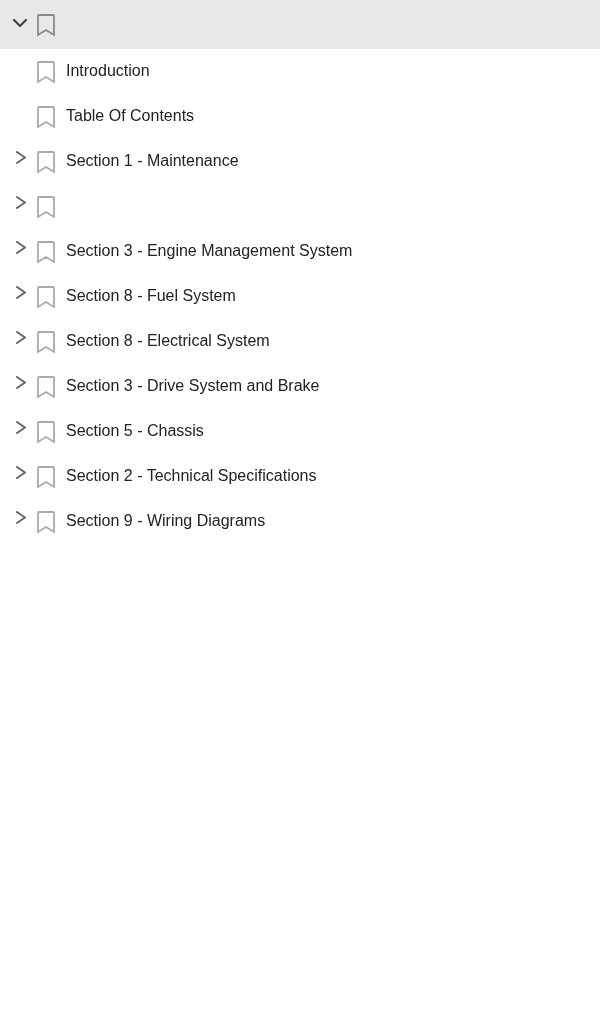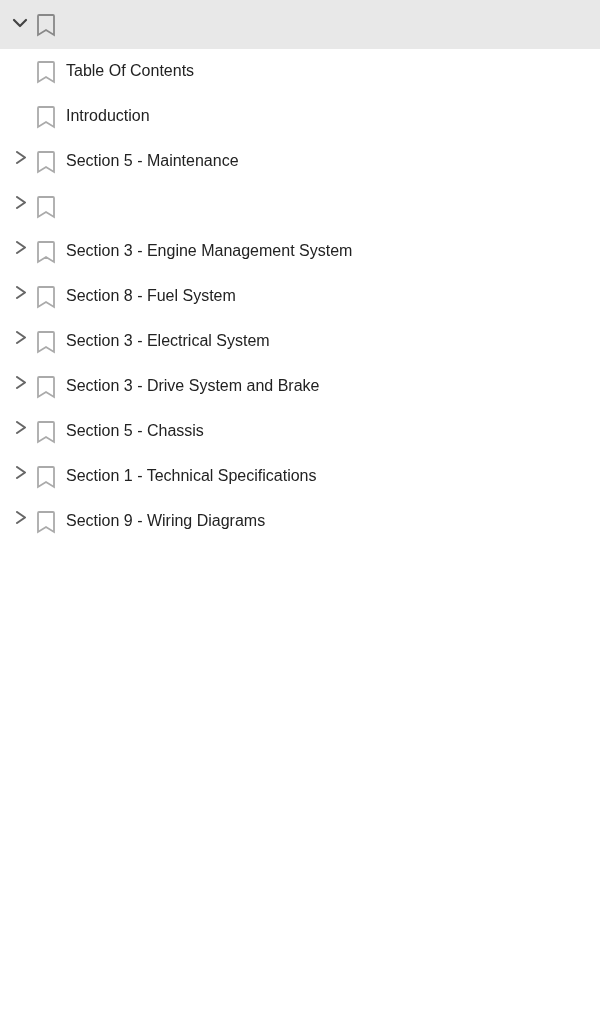--- a/index.html
+++ b/index.html
@@ -111,43 +111,43 @@
   </div>
 
   <div id="tree-items">
       <div class="tree-item">
         <div class="chevron" style="visibility: hidden;"></div>
         <div class="bookmark-icon">
           <svg viewBox="0 0 20 24" fill="none" xmlns="http://www.w3.org/2000/svg">
       <path d="M3 2 H17 A1 1 0 0 1 18 3 V22 L10 17 L2 22 V3 A1 1 0 0 1 3 2 Z" stroke="#aaa" stroke-width="1.8" fill="none"></path>
     </svg>
         </div>
+        <div class="item-label normal">Introduction</div>
+      </div>
+      <div class="tree-item">
+        <div class="chevron" style="visibility: hidden;"></div>
+        <div class="bookmark-icon">
+          <svg viewBox="0 0 20 24" fill="none" xmlns="http://www.w3.org/2000/svg">
+      <path d="M3 2 H17 A1 1 0 0 1 18 3 V22 L10 17 L2 22 V3 A1 1 0 0 1 3 2 Z" stroke="#aaa" stroke-width="1.8" fill="none"></path>
+    </svg>
+        </div>
         <div class="item-label normal">Table Of Contents</div>
       </div>
       <div class="tree-item">
-        <div class="chevron" style="visibility: hidden;"></div>
-        <div class="bookmark-icon">
-          <svg viewBox="0 0 20 24" fill="none" xmlns="http://www.w3.org/2000/svg">
-      <path d="M3 2 H17 A1 1 0 0 1 18 3 V22 L10 17 L2 22 V3 A1 1 0 0 1 3 2 Z" stroke="#aaa" stroke-width="1.8" fill="none"></path>
-    </svg>
-        </div>
-        <div class="item-label normal">Introduction</div>
-      </div>
-      <div class="tree-item">
-        <div class="chevron">
-          <svg width="13" height="13" viewBox="0 0 13 13" fill="none">
-        <polyline points="3,1 11,6.5 3,12" stroke="#666" stroke-width="2" stroke-linecap="round" stroke-linejoin="round" fill="none"></polyline>
-      </svg>
-        </div>
-        <div class="bookmark-icon">
-          <svg viewBox="0 0 20 24" fill="none" xmlns="http://www.w3.org/2000/svg">
-      <path d="M3 2 H17 A1 1 0 0 1 18 3 V22 L10 17 L2 22 V3 A1 1 0 0 1 3 2 Z" stroke="#aaa" stroke-width="1.8" fill="none"></path>
-    </svg>
-        </div>
-        <div class="item-label normal">Section 5 - Maintenance</div>
+        <div class="chevron">
+          <svg width="13" height="13" viewBox="0 0 13 13" fill="none">
+        <polyline points="3,1 11,6.5 3,12" stroke="#666" stroke-width="2" stroke-linecap="round" stroke-linejoin="round" fill="none"></polyline>
+      </svg>
+        </div>
+        <div class="bookmark-icon">
+          <svg viewBox="0 0 20 24" fill="none" xmlns="http://www.w3.org/2000/svg">
+      <path d="M3 2 H17 A1 1 0 0 1 18 3 V22 L10 17 L2 22 V3 A1 1 0 0 1 3 2 Z" stroke="#aaa" stroke-width="1.8" fill="none"></path>
+    </svg>
+        </div>
+        <div class="item-label normal">Section 1 - Maintenance</div>
       </div>
       <div class="tree-item">
         <div class="chevron">
           <svg width="13" height="13" viewBox="0 0 13 13" fill="none">
         <polyline points="3,1 11,6.5 3,12" stroke="#666" stroke-width="2" stroke-linecap="round" stroke-linejoin="round" fill="none"></polyline>
       </svg>
         </div>
         <div class="bookmark-icon">
           <svg viewBox="0 0 20 24" fill="none" xmlns="http://www.w3.org/2000/svg">
       <path d="M3 2 H17 A1 1 0 0 1 18 3 V22 L10 17 L2 22 V3 A1 1 0 0 1 3 2 Z" stroke="#aaa" stroke-width="1.8" fill="none"></path>
@@ -184,21 +184,21 @@
         <div class="chevron">
           <svg width="13" height="13" viewBox="0 0 13 13" fill="none">
         <polyline points="3,1 11,6.5 3,12" stroke="#666" stroke-width="2" stroke-linecap="round" stroke-linejoin="round" fill="none"></polyline>
       </svg>
         </div>
         <div class="bookmark-icon">
           <svg viewBox="0 0 20 24" fill="none" xmlns="http://www.w3.org/2000/svg">
       <path d="M3 2 H17 A1 1 0 0 1 18 3 V22 L10 17 L2 22 V3 A1 1 0 0 1 3 2 Z" stroke="#aaa" stroke-width="1.8" fill="none"></path>
     </svg>
         </div>
-        <div class="item-label normal">Section 3 - Electrical System</div>
+        <div class="item-label normal">Section 8 - Electrical System</div>
       </div>
       <div class="tree-item">
         <div class="chevron">
           <svg width="13" height="13" viewBox="0 0 13 13" fill="none">
         <polyline points="3,1 11,6.5 3,12" stroke="#666" stroke-width="2" stroke-linecap="round" stroke-linejoin="round" fill="none"></polyline>
       </svg>
         </div>
         <div class="bookmark-icon">
           <svg viewBox="0 0 20 24" fill="none" xmlns="http://www.w3.org/2000/svg">
       <path d="M3 2 H17 A1 1 0 0 1 18 3 V22 L10 17 L2 22 V3 A1 1 0 0 1 3 2 Z" stroke="#aaa" stroke-width="1.8" fill="none"></path>
@@ -223,21 +223,21 @@
         <div class="chevron">
           <svg width="13" height="13" viewBox="0 0 13 13" fill="none">
         <polyline points="3,1 11,6.5 3,12" stroke="#666" stroke-width="2" stroke-linecap="round" stroke-linejoin="round" fill="none"></polyline>
       </svg>
         </div>
         <div class="bookmark-icon">
           <svg viewBox="0 0 20 24" fill="none" xmlns="http://www.w3.org/2000/svg">
       <path d="M3 2 H17 A1 1 0 0 1 18 3 V22 L10 17 L2 22 V3 A1 1 0 0 1 3 2 Z" stroke="#aaa" stroke-width="1.8" fill="none"></path>
     </svg>
         </div>
-        <div class="item-label normal">Section 1 - Technical Specifications</div>
+        <div class="item-label normal">Section 2 - Technical Specifications</div>
       </div>
       <div class="tree-item">
         <div class="chevron">
           <svg width="13" height="13" viewBox="0 0 13 13" fill="none">
         <polyline points="3,1 11,6.5 3,12" stroke="#666" stroke-width="2" stroke-linecap="round" stroke-linejoin="round" fill="none"></polyline>
       </svg>
         </div>
         <div class="bookmark-icon">
           <svg viewBox="0 0 20 24" fill="none" xmlns="http://www.w3.org/2000/svg">
       <path d="M3 2 H17 A1 1 0 0 1 18 3 V22 L10 17 L2 22 V3 A1 1 0 0 1 3 2 Z" stroke="#aaa" stroke-width="1.8" fill="none"></path>

